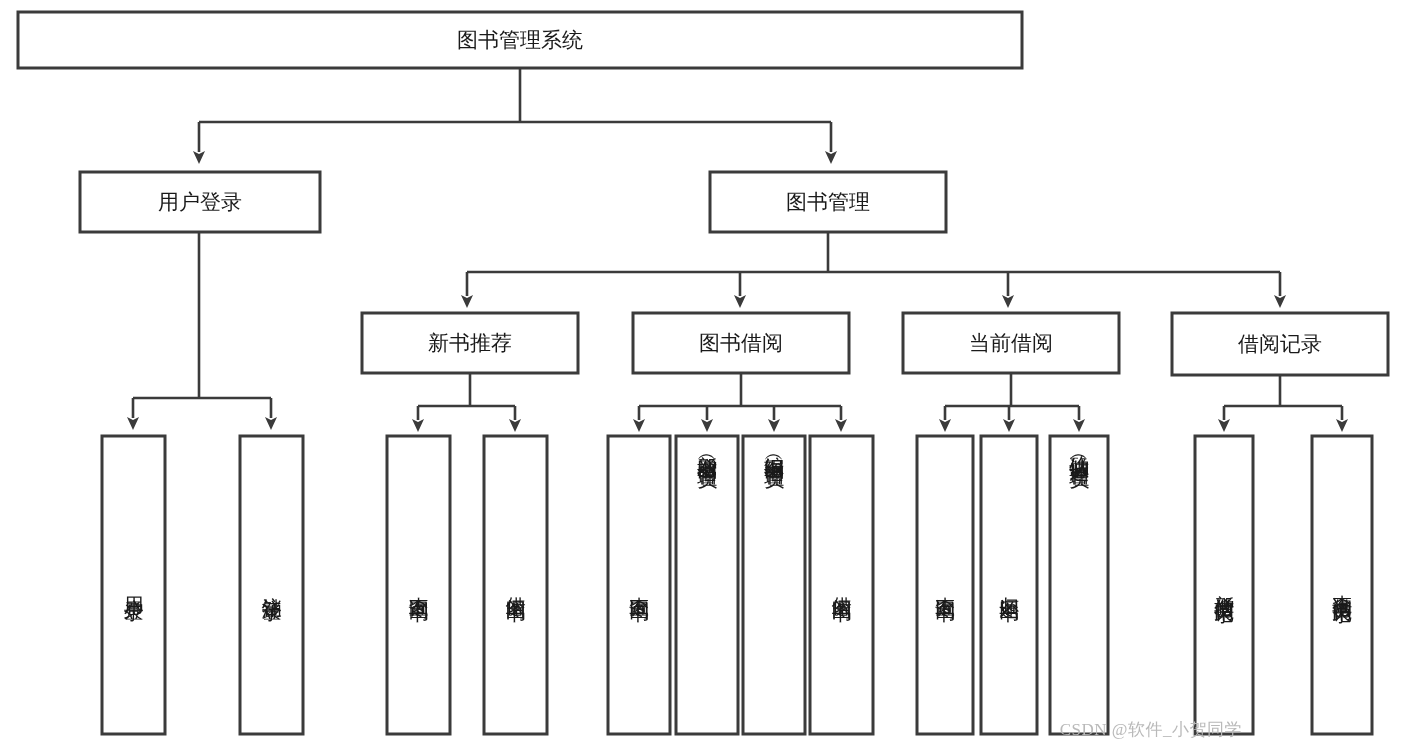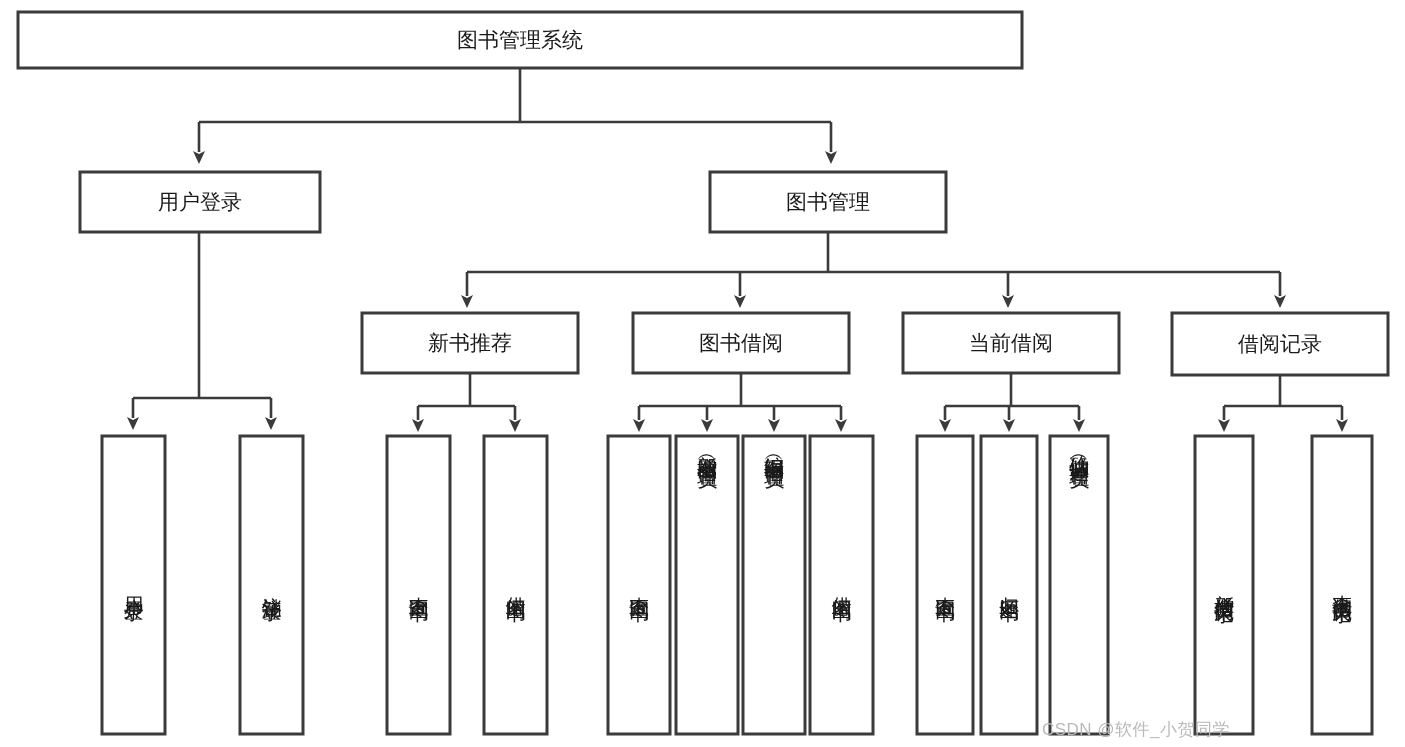--- a/index.html
+++ b/index.html
@@ -62,23 +62,23 @@
     font-family: "Liberation Sans", "DejaVu Sans", sans-serif;
     font-size: 20px;
     line-height: 1.18;
     color: #1a1a1a;
     letter-spacing: 2px;
     white-space: nowrap;
     text-align: center;
   }
   #watermark {
     position: absolute;
-    right: 20px;
+    right: 8px;
     bottom: 6px;
-    font-family: Liberation Sans, sans-serif;
+    font-family: Liberation Serif, serif;
     font-size: 17px;
     color: #b9b9b9;
     letter-spacing: 0.5px;
     white-space: nowrap;
   }
 </style>
 </head>
 <body>
 
 <div id="diagram-root">

